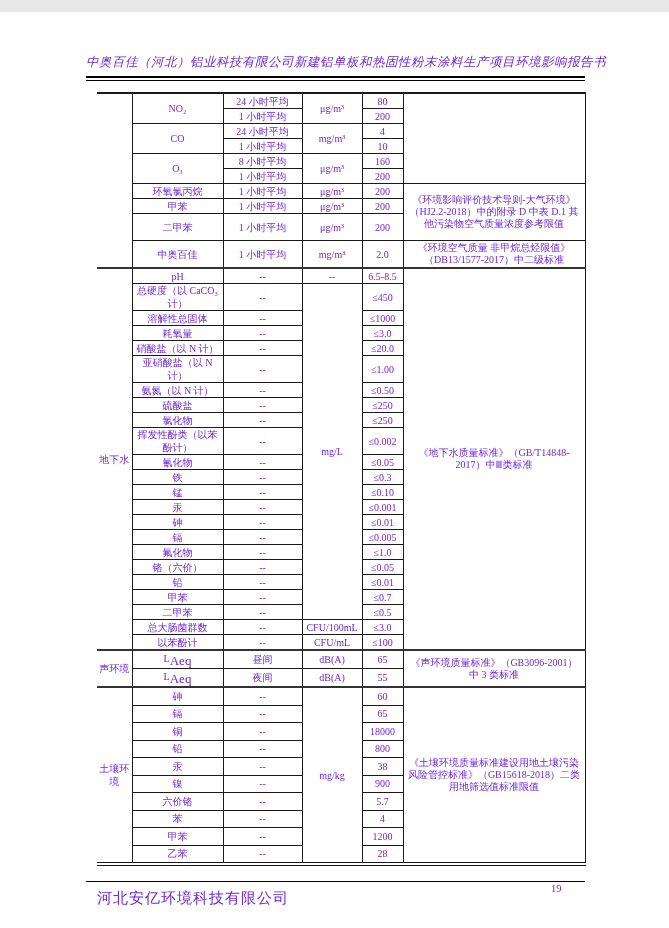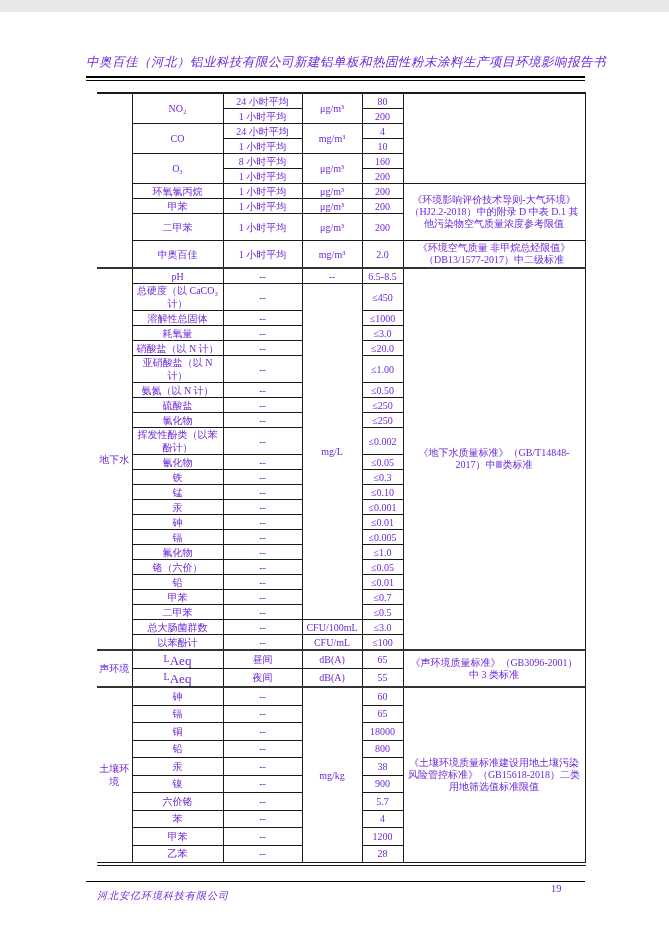--- a/index.html
+++ b/index.html
@@ -36,21 +36,21 @@
   tr.h26 td { height:26px; }
   tr.noise-row td { height:17px; }
   tr.soil-row td { height:16.5px; }
   sub { font-size:13px; }
   .footer-rule {
     position:absolute; top:869px; left:86px; width:499px;
     border-top:1.5px solid #000;
   }
   .footer-company {
     position:absolute; top:877px; left:97px;
-    font-size:10px; font-style:italic; letter-spacing:1px;
+    font-size:15px; letter-spacing:1px;
   }
   .page-number {
     position:absolute; top:871px; left:551px; font-size:10.5px;text-align:right;
   }
 </style>
 </head>
 <body>
 
 <div class="page">
 

